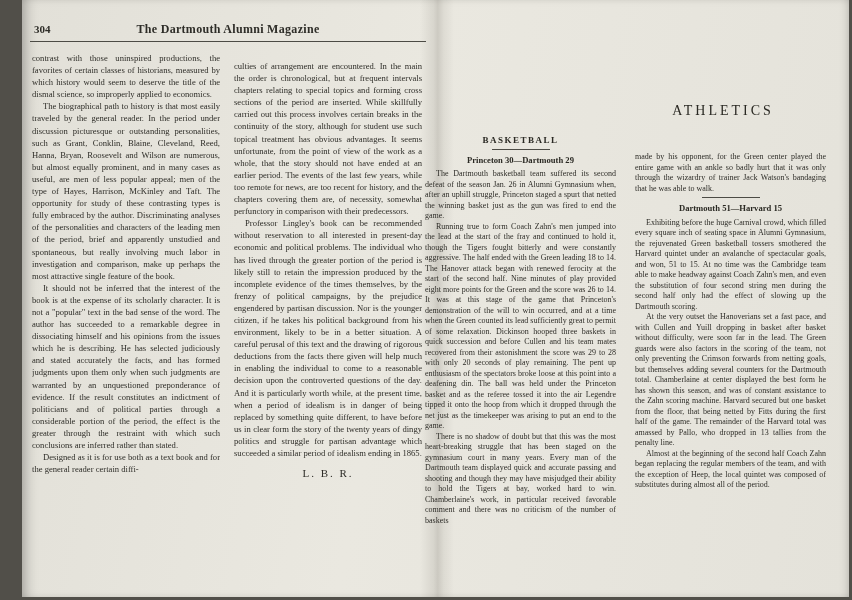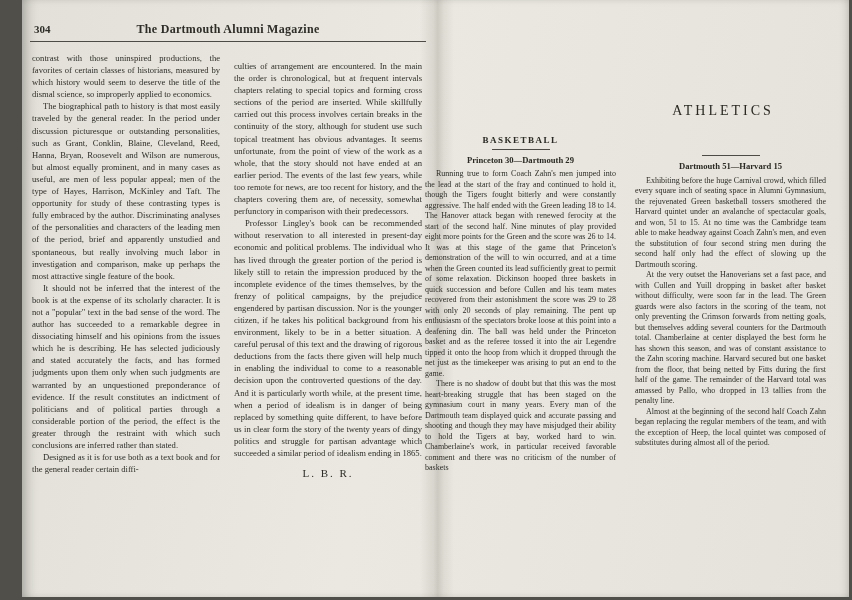--- a/index.html
+++ b/index.html
@@ -73,25 +73,27 @@
     </div>
   </section>
 
   <section class="page page-right">
     <h1 class="athletics">ATHLETICS</h1>
 
     <div class="col col-r1">
       <h2 class="subsection">BASKETBALL</h2>
       <div class="short-rule"></div>
       <h3 class="game-title">Princeton 30—Dartmouth 29</h3>
+      <p>The Dartmouth basketball team suffered its second defeat of the season Jan. 26 in Alumni Gymnasium when, after an uphill struggle, Princeton staged a spurt that netted the winning basket just as the gun was fired to end the game.</p>
       <p>Running true to form Coach Zahn's men jumped into the lead at the start of the fray and continued to hold it, though the Tigers fought bitterly and were constantly aggressive. The half ended with the Green leading 18 to 14. The Hanover attack began with renewed ferocity at the start of the second half. Nine minutes of play provided eight more points for the Green and the score was 26 to 14. It was at this stage of the game that Princeton's demonstration of the will to win occurred, and at a time when the Green counted its lead sufficiently great to permit of some relaxation. Dickinson hooped three baskets in quick succession and before Cullen and his team mates recovered from their astonishment the score was 29 to 28 with only 20 seconds of play remaining. The pent up enthusiasm of the spectators broke loose at this point into a deafening din. The ball was held under the Princeton basket and as the referee tossed it into the air Legendre tipped it onto the hoop from which it dropped through the net just as the timekeeper was arising to put an end to the game.</p>
       <p>There is no shadow of doubt but that this was the most heart-breaking struggle that has been staged on the gymnasium court in many years. Every man of the Dartmouth team displayed quick and accurate passing and shooting and though they may have misjudged their ability to hold the Tigers at bay, worked hard to win. Chamberlaine's work, in particular received favorable comment and there was no criticism of the number of baskets</p>
     </div>
 
     <div class="col col-r2">
+      <p class="noindent">made by his opponent, for the Green center played the entire game with an ankle so badly hurt that it was only through the wizardry of trainer Jack Watson's bandaging that he was able to walk.</p>
       <div class="short-rule"></div>
       <h3 class="game-title">Dartmouth 51—Harvard 15</h3>
       <p>Exhibiting before the huge Carnival crowd, which filled every square inch of seating space in Alumni Gymnasium, the rejuvenated Green basketball tossers smothered the Harvard quintet under an avalanche of spectacular goals, and won, 51 to 15. At no time was the Cambridge team able to make headway against Coach Zahn's men, and even the substitution of four second string men during the second half only had the effect of slowing up the Dartmouth scoring.</p>
       <p>At the very outset the Hanoverians set a fast pace, and with Cullen and Yuill dropping in basket after basket without difficulty, were soon far in the lead. The Green guards were also factors in the scoring of the team, not only preventing the Crimson forwards from netting goals, but themselves adding several counters for the Dartmouth total. Chamberlaine at center displayed the best form he has shown this season, and was of constant assistance to the Zahn scoring machine. Harvard secured but one basket from the floor, that being netted by Fitts during the first half of the game. The remainder of the Harvard total was amassed by Pallo, who dropped in 13 tallies from the penalty line.</p>
       <p>Almost at the beginning of the second half Coach Zahn began replacing the regular members of the team, and with the exception of Heep, the local quintet was composed of substitutes during almost all of the period.</p>
     </div>
   </section>
 </div>
 
 </body></html>

